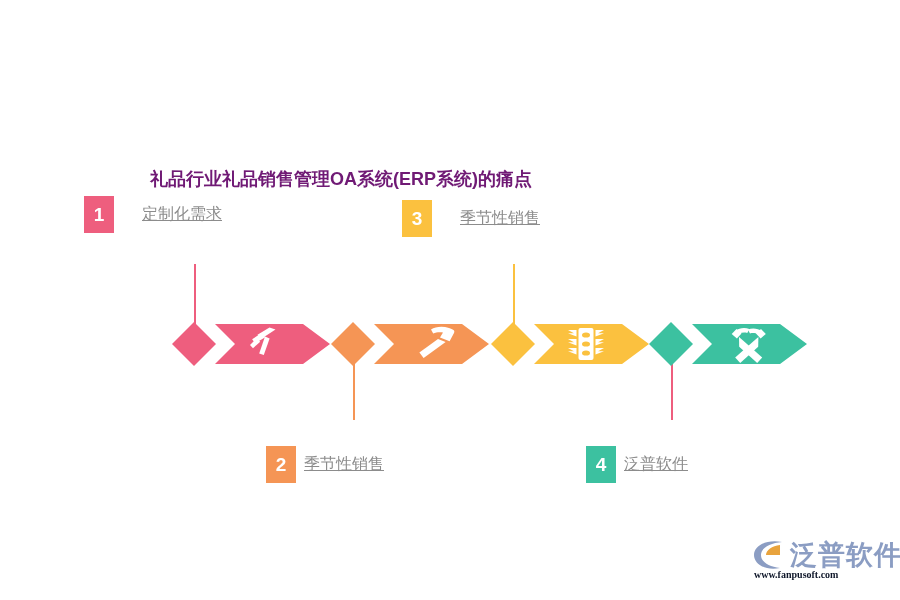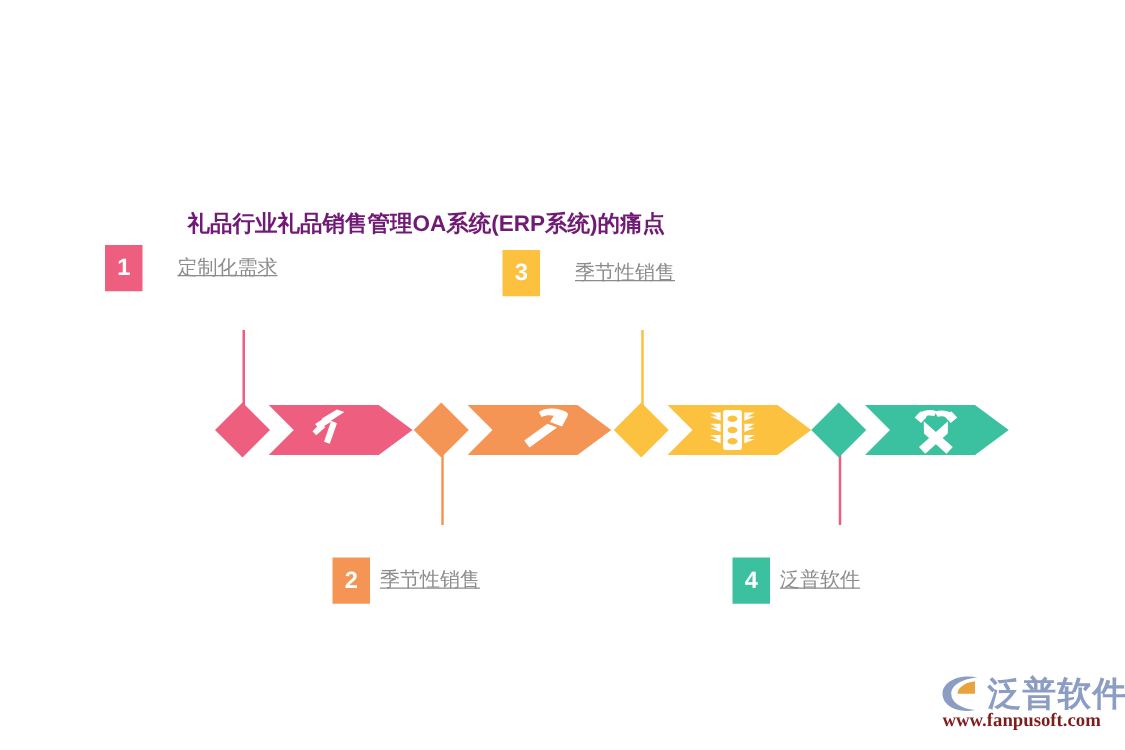--- a/index.html
+++ b/index.html
@@ -97,24 +97,24 @@
     font-size: 27px;
     font-weight: bold;
     color: #8b9dc3;
     letter-spacing: 1px;
     white-space: nowrap;
   }
   #logo-url {
     position: absolute;
     left: 2px;
     top: 33px;
-    font-size: 15px;
+    font-size: 10px;
     font-weight: bold;
     font-family: "Liberation Serif", "DejaVu Serif", serif;
-    color: #7f1d1d;
+    color: #0f172a;
     letter-spacing: 0px;
     white-space: nowrap;
   }
 </style>
 </head>
 <body>
 
 <div id="slide">
 
   <div id="title">礼品行业礼品销售管理OA系统(ERP系统)的痛点</div>

